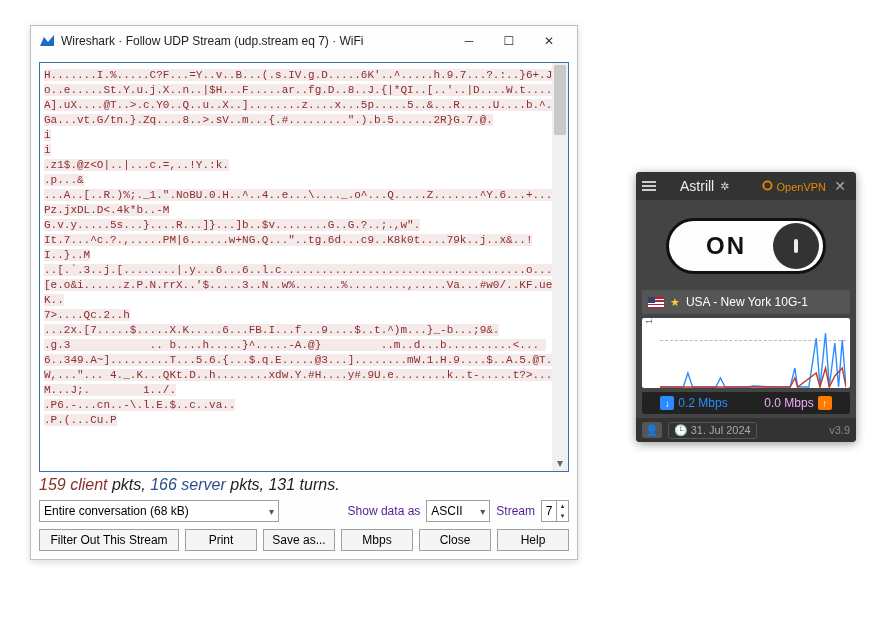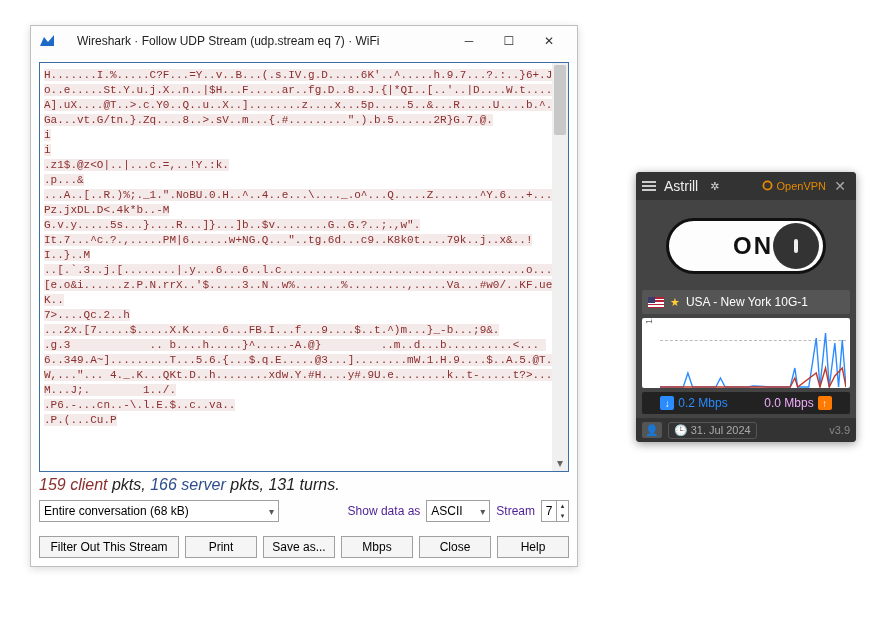--- a/index.html
+++ b/index.html
@@ -22,21 +22,21 @@
     box-shadow: 0 2px 8px rgba(0,0,0,0.15);
   }
   .ws-titlebar {
     height: 30px;
     display: flex;
     align-items: center;
     padding: 0 8px;
     background: #fdfdfd;
   }
   .ws-titlebar .icon svg { display:block; }
-  .ws-titlebar .title { flex: 1; margin-left: 22px; font-size: 12px; color:#222; }
+  .ws-titlebar .title { flex: 1; margin-left: 6px; font-size: 12px; color:#222; }
   .ws-winbtn { width:40px; height:28px; display:flex; align-items:center; justify-content:center; color:#333; }
   .ws-body { padding: 6px 8px 8px 8px; }
   .ws-stream {
     border: 1px solid #3a6ea5;
     background: #fff;
     height: 410px;
     overflow: hidden;
     position: relative;
     padding: 4px 4px;
   }
@@ -66,50 +66,50 @@
     display:flex; align-items:center; justify-content:space-between;
   }
   .ws-select .chev { color:#555; font-size:10px; }
   .ws-label { font-size:12px; color:#4c1d95; }
   .ws-input { height:22px; border:1px solid #a0a0a0; background:#fff; flex:1; }
   .ws-spin { width:28px; height:22px; border:1px solid #a0a0a0; display:flex; }
   .ws-spin .val { flex:1; display:flex;align-items:center;justify-content:center; font-size:12px;}
   .ws-spin .arrows { width:12px; display:flex; flex-direction:column; border-left:1px solid #a0a0a0;}
   .ws-spin .arrows div { flex:1; display:flex;align-items:center;justify-content:center; font-size:7px;color:#333;}
   .ws-btn { height:22px; border:1px solid #a0a0a0; background:#f5f5f5; font-size:12px; display:flex;align-items:center;justify-content:center; }
-  .ws-btnrow { display:flex; gap:6px; margin-top:14px; }
+  .ws-btnrow { display:flex; gap:6px; margin-top:7px; }
   .ws-btnrow .ws-btn { flex:1; }
   .ws-btnrow .ws-btn.first { flex:0 0 140px; }
 
   .astrill {
     position:absolute;
     left: 636px;
     top: 172px;
     width: 220px;
     background:#444;
     border-radius:4px;
     box-shadow: 0 2px 10px rgba(0,0,0,0.4);
     overflow:hidden;
     font-family: "Segoe UI", Arial, sans-serif;
     color:#ddd;
   }
   .as-header { display:flex; align-items:center; height:28px; padding:0 6px; background:#333; gap:4px;}
   .as-header .menu { width:18px; display:flex; flex-direction:column; gap:2px; justify-content:center;}
   .as-header .menu div { height:2px; background:#ccc; width:14px;}
-  .as-header .brand { font-size:14px; color:#eee; display:flex; align-items:center; gap:12px;}
+  .as-header .brand { font-size:14px; color:#eee; display:flex; align-items:center; gap:6px;margin-left:16px;}
   .as-header .star { font-size:11px; color:#ddd;}
   .as-header .spacer { flex:1;}
-  .as-header .ovpn { color:#e68a00; font-size:11px; display:flex; align-items:center; gap:3px;}
+  .as-header .ovpn { color:#e68a00; font-size:11px; display:flex; align-items:flex-end; gap:3px;}
   .as-header .close { width:20px; text-align:center; color:#aaa; font-size:14px;}
   .as-switch-wrap { display:flex; justify-content:center; padding:18px 0 16px 0; background:#444;}
   .as-switch {
     width:160px; height:56px; border:3px solid #111; border-radius:30px; background:#fdfdfd;
     display:flex; align-items:center; position:relative;
   }
-  .as-switch .label { flex:1; text-align:right; font-weight:700; font-size:24px; color:#111; letter-spacing:2px; padding-left:10px;}
+  .as-switch .label { flex:1; text-align:center; font-weight:700; font-size:24px; color:#111; letter-spacing:2px; padding-left:10px;}
   .as-switch .knob { width:46px; height:46px; border-radius:50%; background:#333; margin-right:4px; display:flex;align-items:center;justify-content:center;}
   .as-switch .knob .dot { width:4px; height:14px; border-radius:2px; background:#eee;}
   .as-server {
     margin:0 6px 4px 6px; background:#555; border-radius:2px;
     display:flex; align-items:center; height:24px; padding:0 6px; gap:6px; font-size:12px; color:#fff;
   }
   .as-flag { width:16px; height:11px; background:linear-gradient(to bottom,#b22234 0 15%,#fff 15% 30%,#b22234 30% 45%,#fff 45% 60%,#b22234 60% 75%,#fff 75% 90%,#b22234 90% 100%); position:relative;}
   .as-flag::before { content:""; position:absolute; left:0; top:0; width:7px; height:6px; background:#3c3b6e;}
   .as-star2 { color:#ffcc33; font-size:11px;}
   .as-graph {

